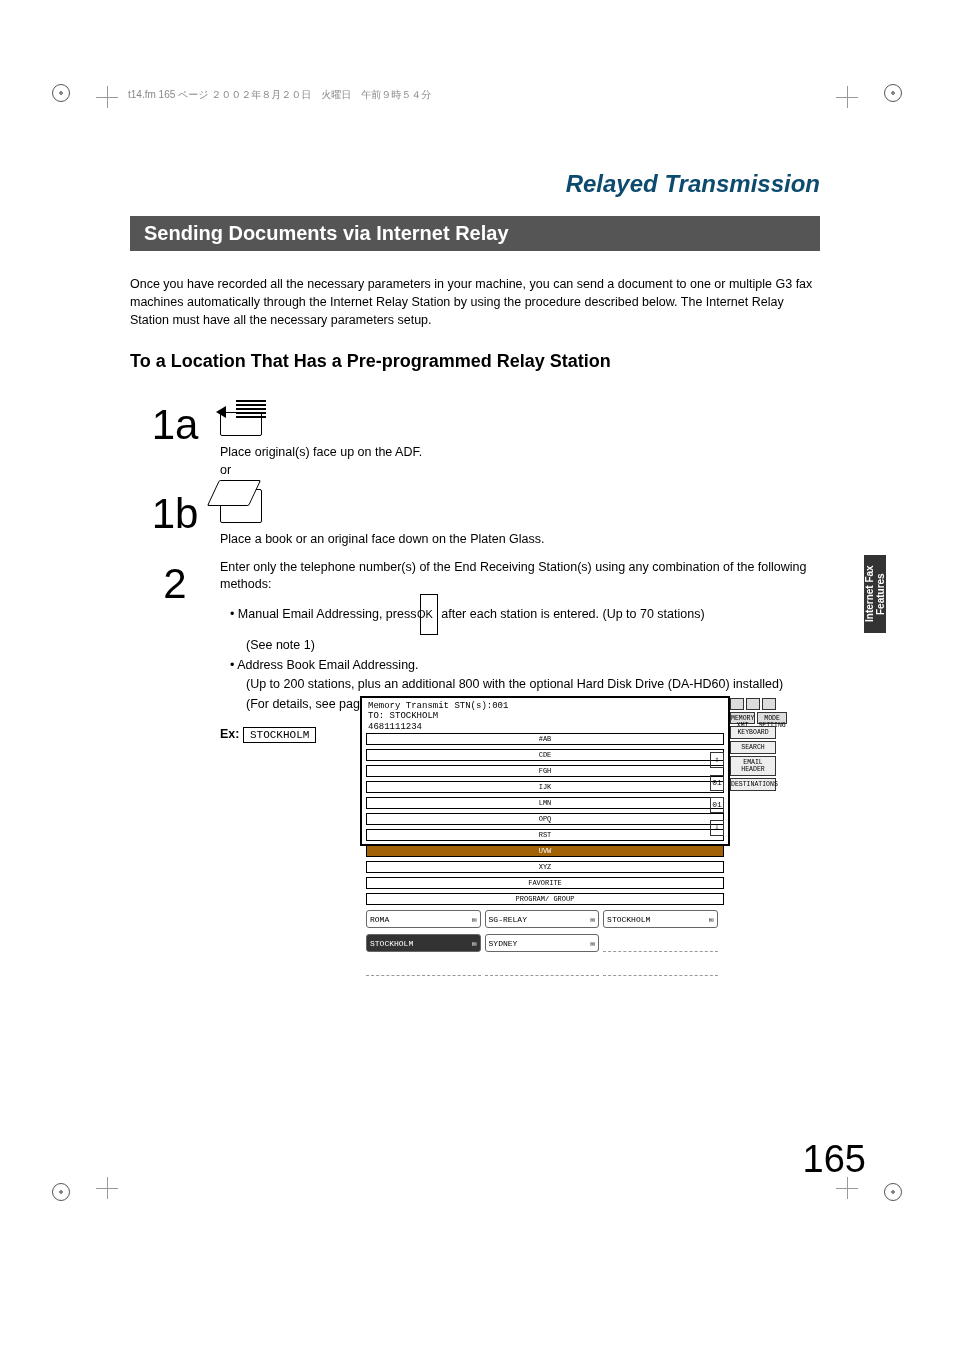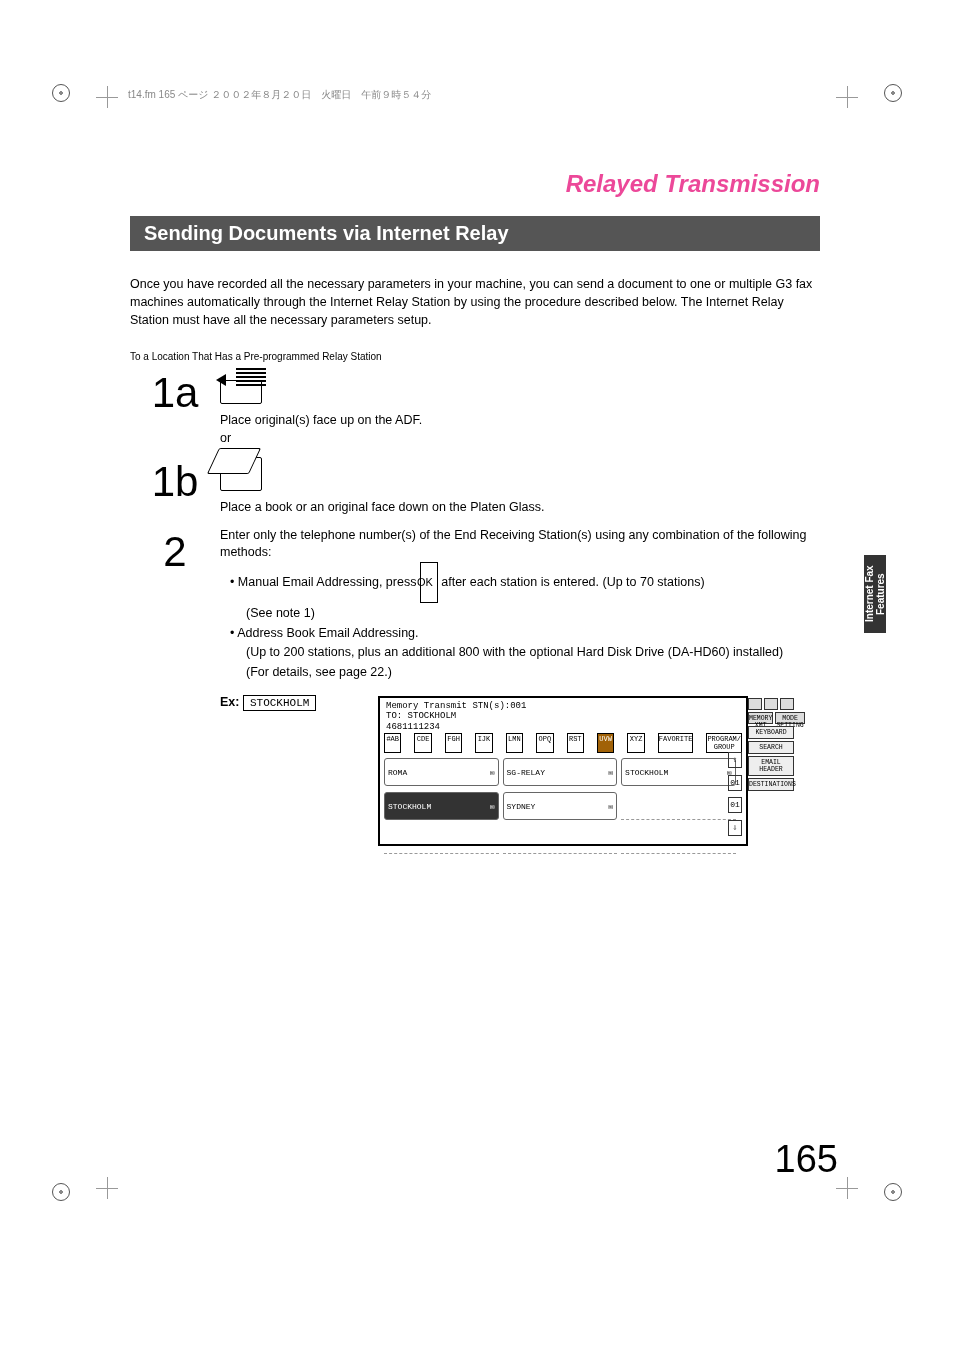--- a/index.html
+++ b/index.html
@@ -16,24 +16,24 @@
 .reg2::before, .reg2::after { content:''; position:absolute; background:#999; }
 .reg2::before { width:100%; height:1px; top:50%; }
 .reg2::after  { height:100%; width:1px; left:50%; }
 .reg2.tl { top: 86px; left: 96px; }
 .reg2.tr { top: 86px; right: 96px; }
 .reg2.bl { bottom: 152px; left: 96px; }
 .reg2.br { bottom: 152px; right: 96px; }
 
 .content { position: absolute; top: 170px; left: 130px; width: 690px; }
 
-.section-title { color: #ec4899; font-size: 24px; font-weight: bold; font-style: italic; text-align: right; margin-bottom: 18px; }
+.section-title { color: #0c4a6e; font-size: 24px; font-weight: bold; font-style: italic; text-align: right; margin-bottom: 18px; }
 .bar { background: #555; color: #fff; font-size: 20px; font-weight: bold; padding: 6px 14px; margin-bottom: 24px; }
 .intro { font-size: 12.5px; line-height: 1.45; margin-bottom: 22px; }
-.sub { font-size: 10px; font-weight: normal; margin-bottom: 6px; }
+.sub { font-size: 18px; font-weight: bold; margin-bottom: 28px; }
 
 .step { display: flex; margin-bottom: 10px; align-items: flex-start; }
 .stepnum { font-size: 42px; font-weight: normal; width: 90px; text-align: center; line-height: 1; padding-top: 4px; }
 .stepbody { flex: 1; font-size: 12.5px; line-height: 1.4; }
 .stepbody .icon-wrap { margin-bottom: 8px; }
 .stepbody .bullet { margin-left: 18px; text-indent: -8px; margin-bottom: 2px; }
 .stepbody .bullet::before { content:"• "; }
 .stepbody .sub-indent { margin-left: 26px; margin-bottom: 2px; }
 .okbox { border: 1px solid #000; padding: 12px 4px; font-size: 11px; display: inline-block; }
 
@@ -44,45 +44,45 @@
 .adf .stack span { display:block; width:30px; height:2px; background:#000; margin-bottom:2px; }
 .adf .arrow { position:absolute; left:-4px; top:6px; width:0; height:0; border-right:10px solid #000; border-top:6px solid transparent; border-bottom:6px solid transparent; }
 
 .platen { width:42px; height:34px; border:1px solid #000; border-radius:2px; position:relative; }
 .platen::before { content:''; position:absolute; left:-8px; top:-10px; width:40px; height:24px; border:1px solid #000; border-radius:2px; transform:skewX(-25deg); background:#fff; }
 
 .exline { font-size: 12.5px; margin-left: 90px; margin-top: 12px; }
 .exbox { border: 1px solid #000; padding: 1px 6px; font-family: 'Courier New', monospace; font-size: 11px; }
 
 
-.panel { position: absolute; top: 696px; left: 378px; width: 370px; height: 150px; border: 2px solid #000; background: #fff; font-family: 'Courier New', monospace; font-size: 9px; }
+.panel { position: absolute; top: 696px; left: 360px; width: 370px; height: 150px; border: 2px solid #000; background: #fff; font-family: 'Courier New', monospace; font-size: 9px; }
 .panel .p-head { font-size: 9px; padding: 3px 6px 0; line-height: 1.15; }
-.panel .p-tabs { display: flex; gap: 13px; padding: 1px 4px; }
+.panel .p-tabs { display: flex; gap: 4px; padding: 1px 4px; flex-direction: column; }
 .panel .p-tabs span { flex:1; border:1px solid #000; text-align:center; font-size:7px; padding:1px 0; background:#fff; }
 .panel .p-tabs span.sel { background:#a16207; color:#fff; }
 .panel .p-tabs span.fav { flex:1.2; }
 .panel .p-grid { padding: 4px 4px 0 4px; }
 .panel .p-row { display:flex; gap:4px; margin-bottom: 6px; }
-.panel .p-cell { width: 32%; height: 28px; border:1px solid #666; border-radius:3px; padding:1px 3px; font-size:8px; display:flex; align-items:center; justify-content:space-between; }
+.panel .p-cell { width: 32%; height: 18px; border:1px solid #666; border-radius:3px; padding:1px 3px; font-size:8px; display:flex; align-items:center; justify-content:space-between; }
 .panel .p-cell.sel { background:#333; color:#fff; }
 .panel .p-cell.empty { border-bottom:1px dashed #999; border-top:none; border-left:none; border-right:none; border-radius:0; }
 .panel .p-cell .env { font-size:8px; }
 
 .panel-side { position:absolute; top:0; right:-48px; width:46px; display:flex; flex-direction:column; gap:2px; }
 .panel-side .sbtn { border:1px solid #333; font-size:6.5px; text-align:center; padding:2px 0; background:#eee; }
 .panel-side .sicons { display:flex; gap:2px; }
 .panel-side .sicons span { flex:1; border:1px solid #333; height:12px; background:#ddd; }
 
 .panel-scroll { position:absolute; top:54px; right:4px; width:14px; height:84px; display:flex; flex-direction:column; justify-content:space-between; }
 .panel-scroll span { width:14px; height:16px; border:1px solid #333; font-size:8px; text-align:center; line-height:14px; }
 
 
 .side-tab { position:absolute; top:555px; right:68px; width:22px; height:78px; background:#333; color:#fff; font-size:10px; font-weight:bold; writing-mode:vertical-rl; transform:rotate(180deg); text-align:center; display:flex; align-items:center; justify-content:center; line-height:1.1; }
 
-.page-num { position:absolute; bottom: 170px; right: 116px; font-size: 38px; }
+.page-num { position:absolute; bottom: 170px; right: 88px; font-size: 38px; }
 
 .header-text { position:absolute; top:88px; left:128px; font-size:10px; color:#888; }
 
 </style>
 </head>
 <body>
 
 <div class="page">
   <div class="reg tl"></div>
     <div class="reg tr"></div>

